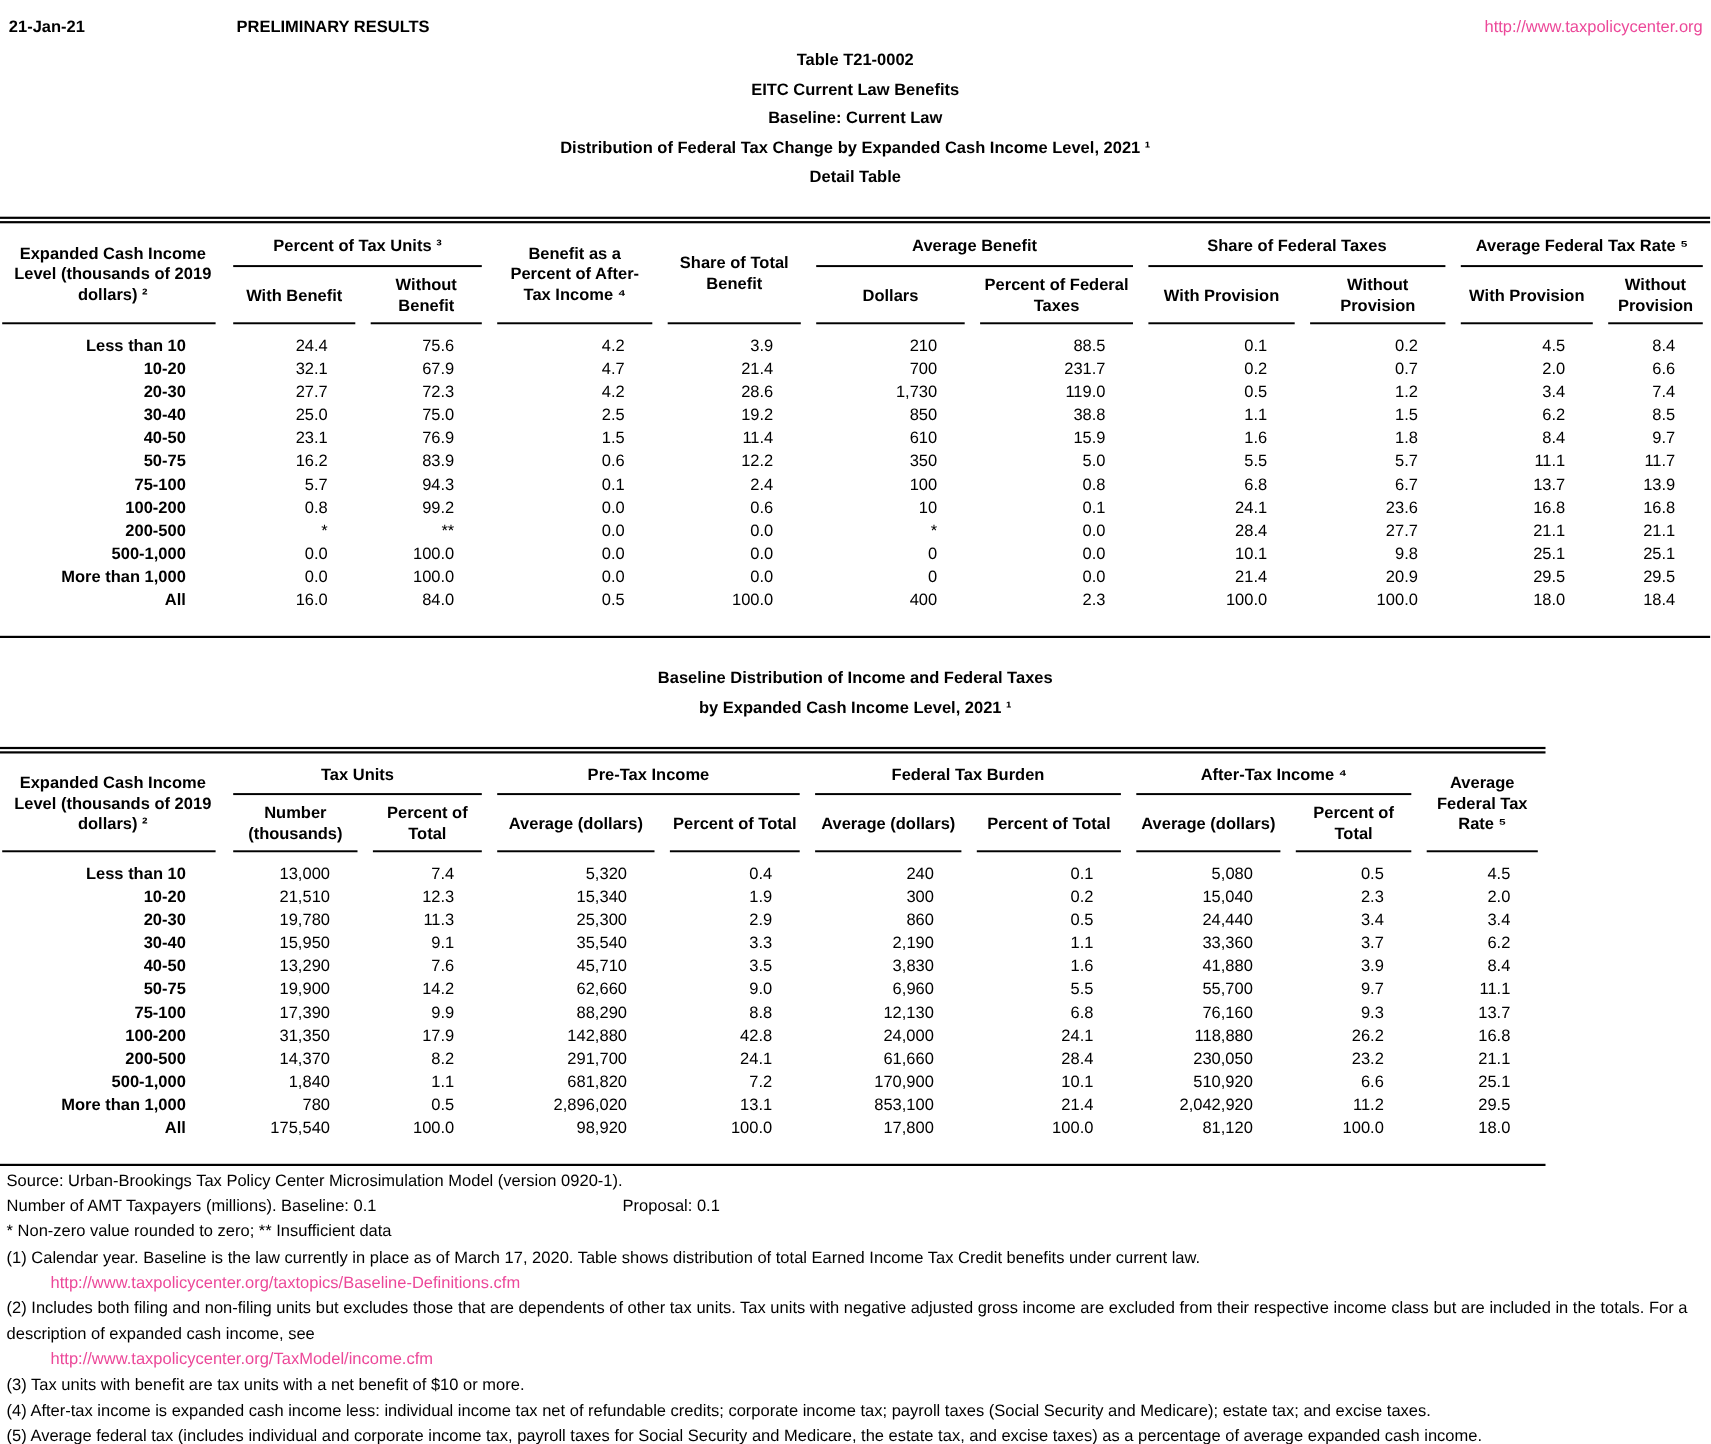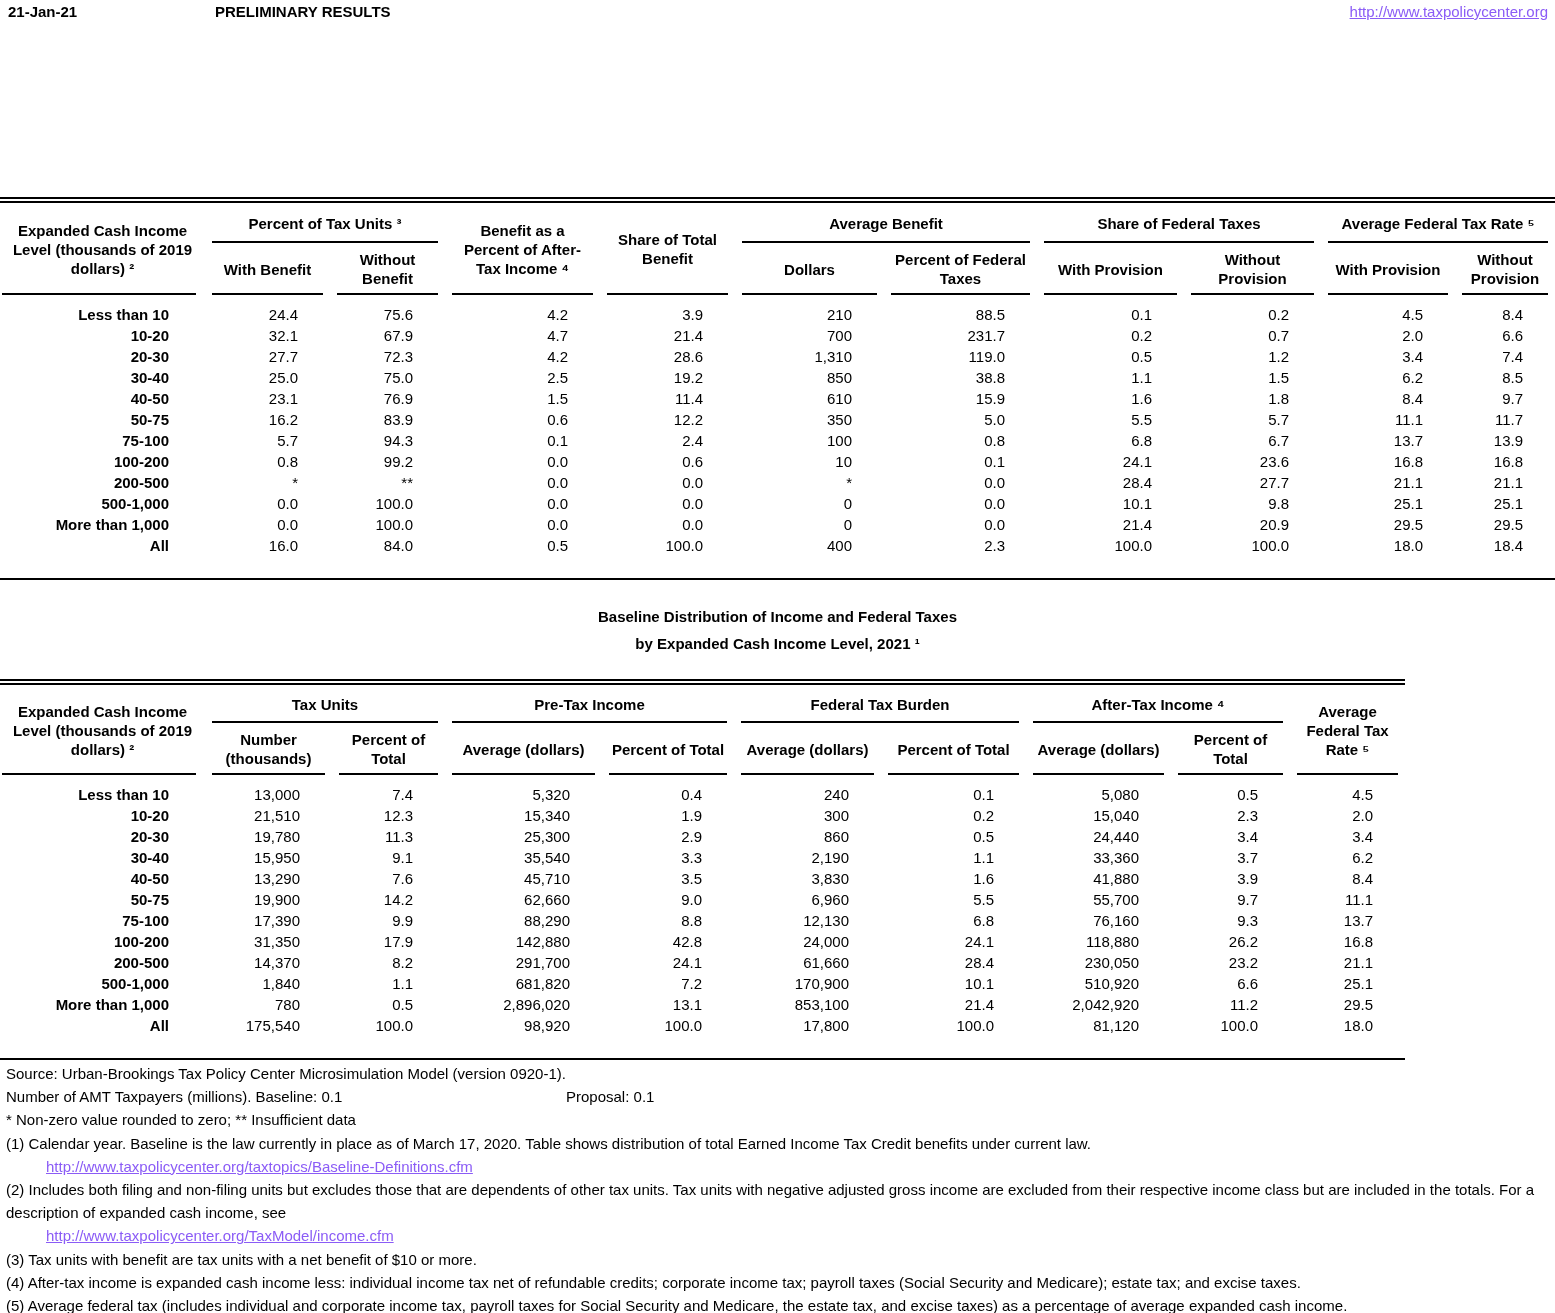--- a/index.html
+++ b/index.html
@@ -2,25 +2,25 @@
 <html><head>
 <meta charset="utf-8">
 <style>
   html,body { margin:0; padding:0; background:#fff; }
   .page {
     position:relative; width:1555px; height:1313px; overflow:hidden;
     background:#fff; color:#000;
     font-family:"Liberation Sans", sans-serif; font-size:15px;
   }
   
-  .top-bar { position:absolute; top:3px; left:8px; right:7px; height:20px; }
+  .top-bar { position:absolute; top:16px; left:8px; right:7px; height:20px; }
   .top-date { position:absolute; left:0; top:0; font-weight:bold; }
   .top-status { position:absolute; left:207px; top:0; font-weight:bold; }
   .top-url { position:absolute; right:0; top:0; }
-  a.link { color:#8b5cf6; text-decoration:underline; cursor:pointer;padding-left:40px; }
+  a.link { color:#ec4899; cursor:pointer;padding-left:40px; }
   
   .titles { position:absolute; top:42px; left:0; width:1555px; text-align:center;
             font-weight:bold; line-height:26.5px; }
   .t2-titles { position:absolute; top:603px; left:0; width:1555px; text-align:center;
             font-weight:bold; line-height:27px; }
   
   .rule-double { height:6px; box-sizing:border-box;
                  border-top:2px solid #000; border-bottom:2px solid #000; }
   .rule-single { height:2px; background:#000; }
   
@@ -53,20 +53,27 @@
 <body>
 
 <div class="page">
 
   <div class="top-bar">
     <span class="top-date">21-Jan-21</span>
     <span class="top-status">PRELIMINARY RESULTS</span>
     <a class="link top-url">http://www.taxpolicycenter.org</a>
   </div>
 
+  <div class="titles">
+    <div>Table T21-0002</div>
+    <div>EITC Current Law Benefits</div>
+    <div>Baseline: Current Law</div>
+    <div>Distribution of Federal Tax Change by Expanded Cash Income Level, 2021 ¹</div>
+    <div>Detail Table</div>
+  </div>
 
   <div class="tblock t1">
     <div class="rule-double"></div>
     <table>
       <colgroup>
         <col style="width:205px">
           <col style="width:125px">
           <col style="width:115px">
         <col style="width:155px">
           <col style="width:135px">
@@ -124,21 +131,21 @@
             <td>0.7</td>
             <td>2.0</td>
             <td>6.6</td>
           </tr>
           <tr>
             <td class="stub-cell">20-30</td>
             <td>27.7</td>
             <td>72.3</td>
             <td>4.2</td>
             <td>28.6</td>
-            <td>1,310</td>
+            <td>1,730</td>
             <td>119.0</td>
             <td>0.5</td>
             <td>1.2</td>
             <td>3.4</td>
             <td>7.4</td>
           </tr>
           <tr>
             <td class="stub-cell">30-40</td>
             <td>25.0</td>
             <td>75.0</td>

